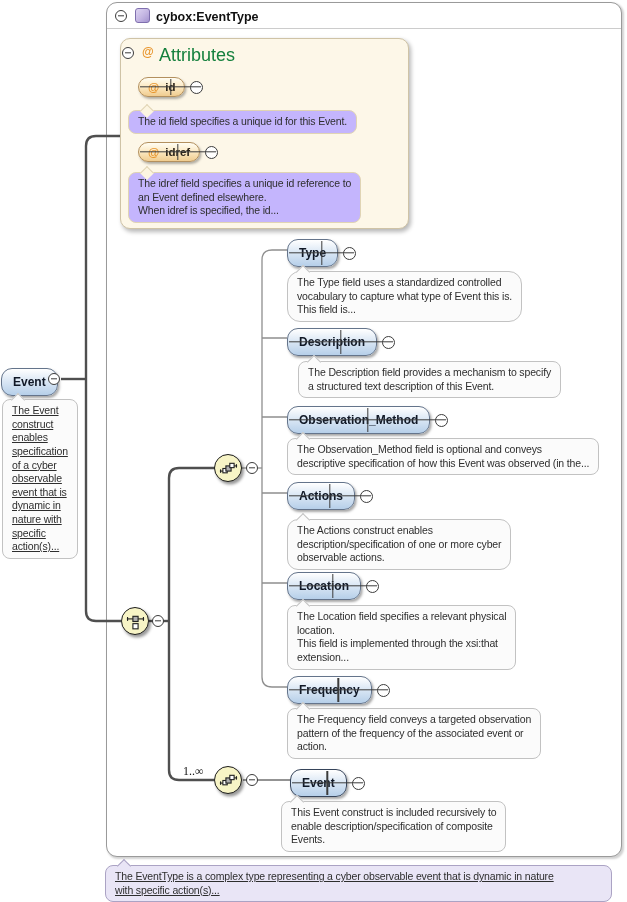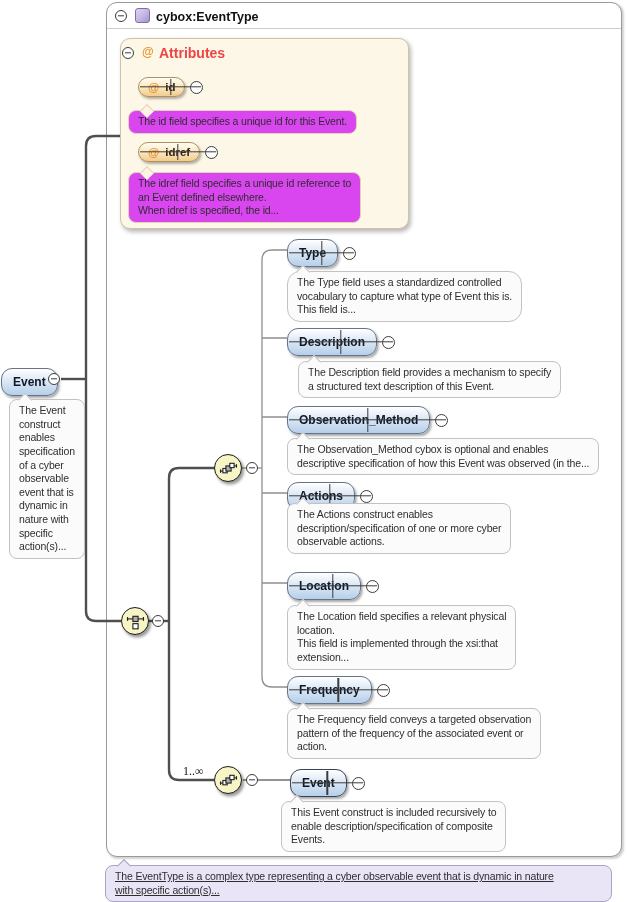--- a/index.html
+++ b/index.html
@@ -73,38 +73,38 @@
   .at { color:#e8962e; font-weight:bold; }
 
   
   .attr-panel {
     left:120px; top:38px; width:287px; height:189px;
     background:#fdf7e8; border:1px solid #cfc3a6; border-radius:10px;
     box-shadow:2px 2.5px 4px rgba(0,0,0,0.28);
   }
   .attr-header-label {
     position:absolute; left:38px; top:6px;
-    font-size:14px; font-weight:bold; color:#ef4444;
+    font-size:18px; font-weight:normal; color:#15803d;
   }
   .attr-header-at { position:absolute; left:21px; top:6px; font-size:12px; }
 
   
   .tooltip {
     padding:4px 9px; border-radius:8px; border:1px solid;
     font-size:10.5px; line-height:1.3; letter-spacing:-0.15px;
     color:#2e2e2e; white-space:pre-line;
   }
   .tooltip::before {
     content:''; position:absolute; top:-5.5px; left:10px;
     width:9px; height:9px; transform:rotate(45deg);
     border-style:solid; border-width:1.5px 0 0 1.5px; border-color:inherit;
   }
   .tt-gray   { background:#fbfbfb; border-color:#c2c2c2; }
   .tt-gray::before   { background:#fbfbfb; }
-  .tt-cream  { background:#d946ef; border-color:#e0d4b4; }
+  .tt-cream  { background:#c4b5fd; border-color:#e0d4b4; }
   .tt-cream::before  { background:#fcf5e1; left:13px; }
   .tt-purple { background:#e9e5f6; border-color:#aba3c4; }
   .tt-purple::before { background:#e9e5f6; left:13px; }
 
   
   .compositor {
     position:absolute; width:28px; height:28px; box-sizing:border-box;
     background:#f7f4c6; border:1.5px solid #1c1c1c; border-radius:50%;
     box-shadow:2px 2.5px 3px rgba(0,0,0,0.4);
     display:flex; align-items:center; justify-content:center;
@@ -163,21 +163,21 @@
   <span class="cbtn plus"></span>
 </div>
 <div class="abs tooltip tt-cream" style="left:128px;top:172px;">The idref field specifies a unique id reference to
 an Event defined elsewhere.
 When idref is specified, the id...</div>
 
 <div class="abs row" style="left:1px;top:368px;">
   <span class="ebadge">Event</span>
 </div>
 <div class="cbtn abs" style="left:48px;top:373px;"></div>
-<div class="abs tooltip tt-gray" style="left:9px;top:399px;max-width:76px;">The Event
+<div class="abs tooltip tt-gray" style="left:2px;top:399px;max-width:76px;text-decoration:underline;">The Event
 construct
 enables
 specification
 of a cyber
 observable
 event that is
 dynamic in
 nature with
 specific
 action(s)...</div>
@@ -238,28 +238,28 @@
   <span class="ebadge">Description</span>
   <span class="cbtn plus"></span>
 </div>
 <div class="abs tooltip tt-gray" style="left:298px;top:361px;">The Description field provides a mechanism to specify
 a structured text description of this Event.</div>
 
 <div class="abs row" style="left:287px;top:406px;">
   <span class="ebadge">Observation_Method</span>
   <span class="cbtn plus"></span>
 </div>
-<div class="abs tooltip tt-gray" style="left:287px;top:438px;">The Observation_Method cybox is optional and enables
+<div class="abs tooltip tt-gray" style="left:287px;top:438px;">The Observation_Method field is optional and conveys
 descriptive specification of how this Event was observed (in the...</div>
 
 <div class="abs row" style="left:287px;top:482px;">
   <span class="ebadge">Actions</span>
   <span class="cbtn plus"></span>
 </div>
-<div class="abs tooltip tt-gray" style="left:287px;top:503px;">The Actions construct enables
+<div class="abs tooltip tt-gray" style="left:287px;top:519px;border-radius:11px;">The Actions construct enables
 description/specification of one or more cyber
 observable actions.</div>
 
 <div class="abs row" style="left:287px;top:572px;">
   <span class="ebadge">Location</span>
   <span class="cbtn plus"></span>
 </div>
 <div class="abs tooltip tt-gray" style="left:287px;top:605px;">The Location field specifies a relevant physical
 location.
 This field is implemented through the xsi:that

